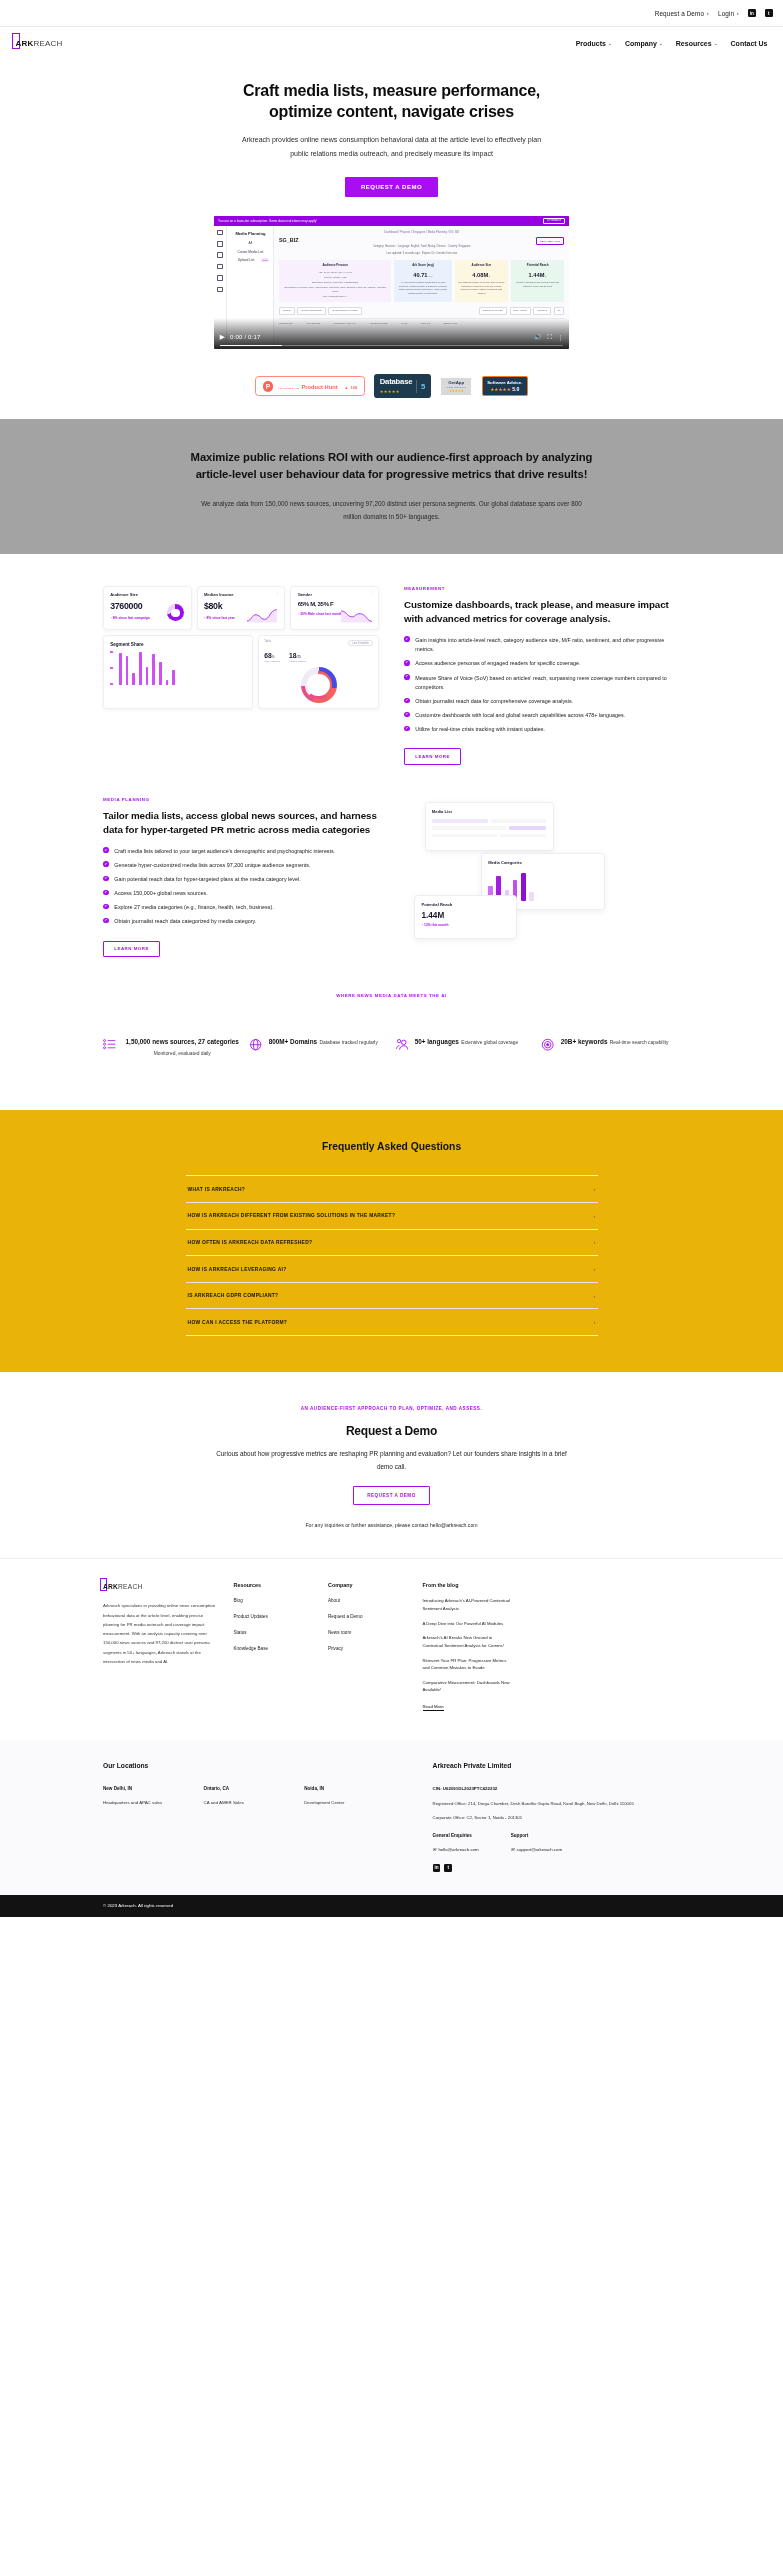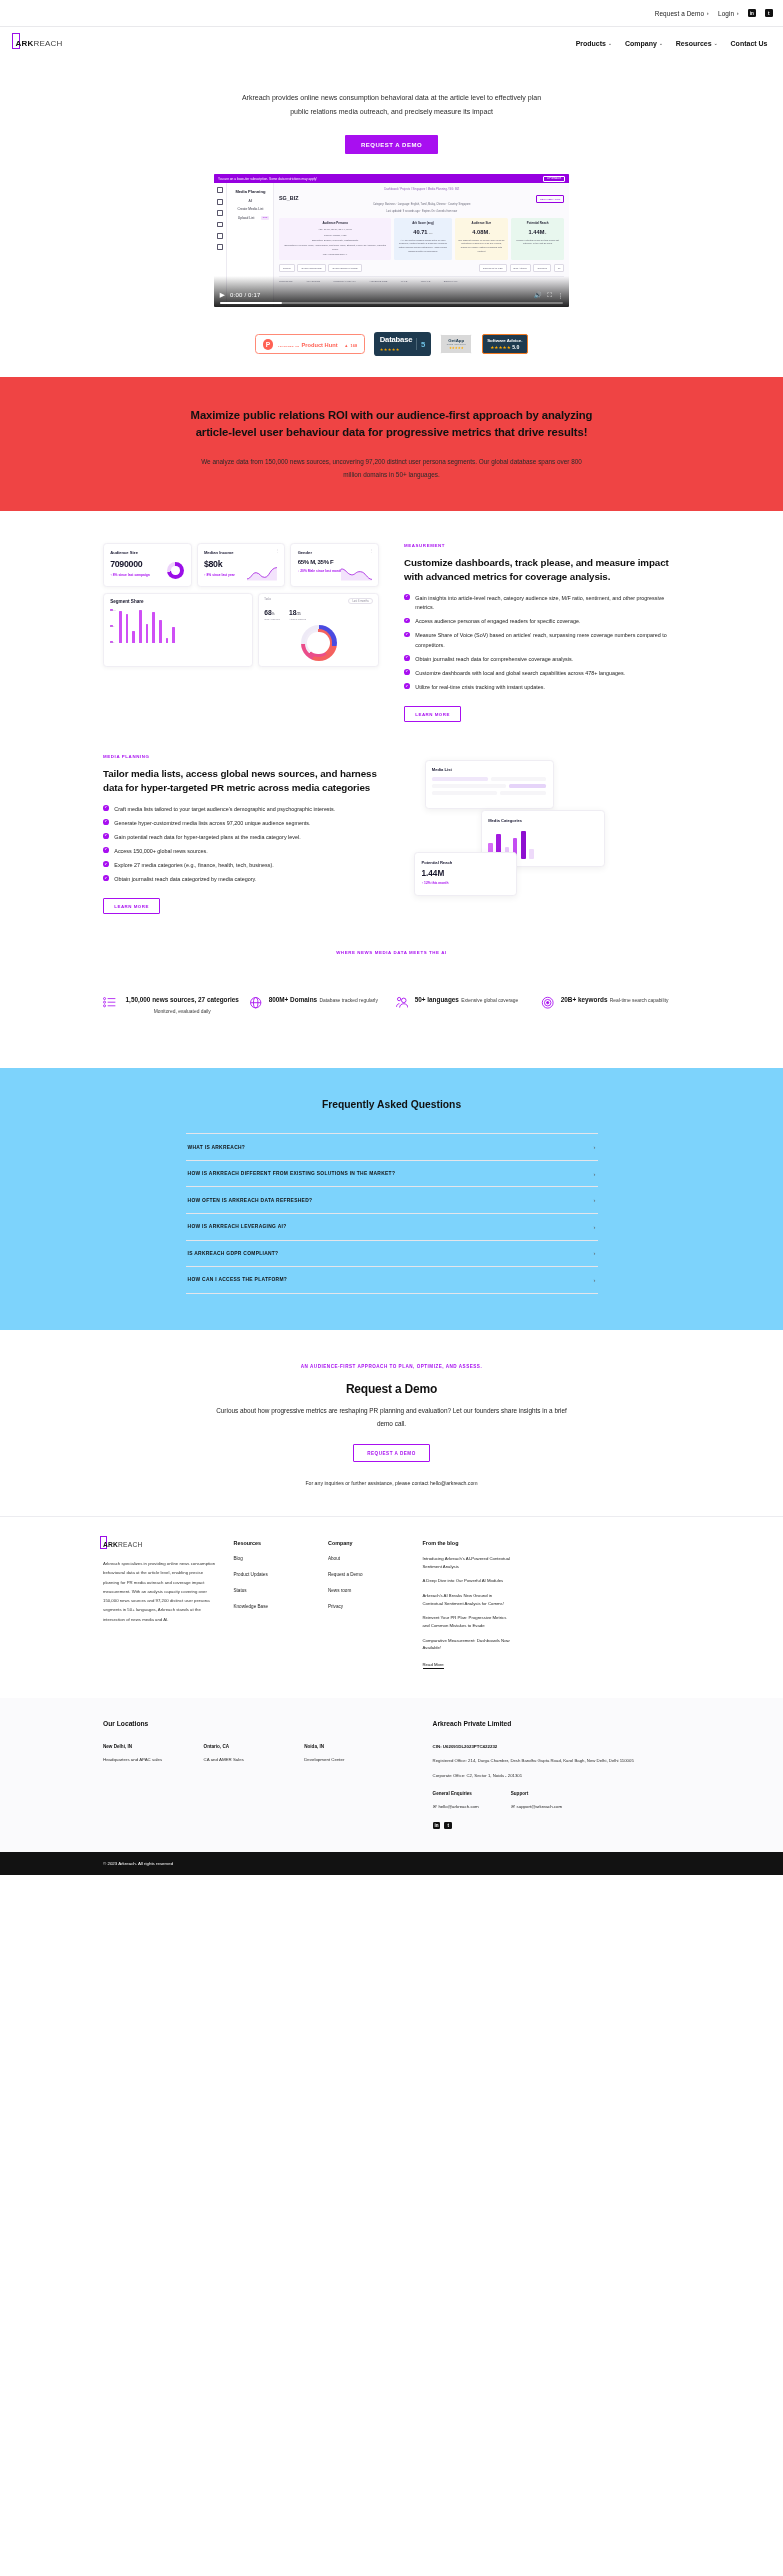--- a/index.html
+++ b/index.html
@@ -188,21 +188,21 @@
   .bdg-sa {
     background: #1e3a4f; border: 0.8px solid #f47920; border-radius: 2.1px;
     padding: 3.1px 4.6px; text-align: center; color: #fff;
   }
   .sa-top { font-size: 4.4px; font-weight: 800; position: relative; }
   .sa-row { color: #ffab00; font-size: 4.6px; margin-top: 1px; }
   .sa-row b { color: #fff; font-size: 5.2px; }
 
   
   .band {
-    background: #ef4444; padding: 30px 0 30px; text-align: center;
+    background: #a3a3a3; padding: 30px 0 30px; text-align: center;
   }
   .band h2 {
     font-size: 11.3px; font-weight: 800; line-height: 1.52;
     max-width: 402px; margin: 0 auto; letter-spacing: -0.1px;
   }
   .band p {
     margin-top: 13.4px; font-size: 6.4px; line-height: 2.1; color: #2b2b2b;
     max-width: 392px; margin-left: auto; margin-right: auto;
   }
 
@@ -301,21 +301,21 @@
     font-size: 9px; font-weight: 800; line-height: 1.62;
     max-width: 340px; margin: 0 auto; letter-spacing: -0.1px;
   }
   .stats { display: flex; gap: 7.2px; padding: 28px 0 0; }
   .stat { flex: 1; display: flex; gap: 6.2px; align-items: flex-start; }
   .stat .ico { flex: 0 0 auto; color: #a80ff0; margin-top: 1px;}
   .stat .num { font-size: 6.4px; font-weight: 800; line-height: 1.7; color: #111;}
   .stat .desc { font-size: 4.9px; line-height: 1.95; color: #3a3a3a; margin-top: 3.1px;}
 
   
-  .faq-band { background: #7dd3fc; padding: 31px 0 36px; margin-top: 24px;}
+  .faq-band { background: #eab308; padding: 31px 0 36px; margin-top: 24px;}
   .faq-band h2 { text-align: center; font-size: 10.3px; font-weight: 800; margin-bottom: 23px;}
   .faq-list { width: 412px; margin: 0 auto; }
   .faq-item {
     border-top: 0.5px solid #e5e5ea;
     padding: 9.8px 2.1px; display: flex; justify-content: space-between;
     align-items: center; cursor: pointer;
   }
   .faq-item:last-child { border-bottom: 0.5px solid #e5e5ea; }
   .faq-q { font-size: 4.9px; font-weight: 700; letter-spacing: 0.3px; color: #111; text-transform: uppercase;}
   .faq-chev { color: #5a5a5a; font-size: 5.7px; }
@@ -404,20 +404,21 @@
         <span>Resources</span>
         <span class="caret">⌄</span>
       </a>
       <a href="#">
         <span>Contact Us</span>
       </a>
     </div>
   </div>
 
   <div class="hero">
+    <h1>Craft media lists, measure performance, optimize content, navigate crises</h1>
     <p class="sub">Arkreach provides online news consumption behavioral data at the article level to effectively plan public relations media outreach, and precisely measure its impact</p>
     <button class="btn-primary">REQUEST A DEMO</button>
 
     
     <div class="video-wrap">
       <div class="video-shot">
         <div class="vbanner">
           <span>You are on a base-tier subscription. Some data restrictions may apply!</span>
           <span class="upg">UPGRADE</span>
         </div>
@@ -544,21 +545,21 @@
       <p>We analyze data from 150,000 news sources, uncovering 97,200 distinct user persona segments. Our global database spans over 800 million domains in 50+ languages.</p>
     </div>
   </div>
 
   <div class="container">
     <div class="feat">
       <div class="feat-col dash">
         <div class="dash-cards">
           <div class="dcard">
             <div class="lbl">Audience Size</div>
-            <div class="val">7090000</div>
+            <div class="val">3760000</div>
             <div class="delta">↑ 8% since last campaign</div>
             <div class="donut"></div>
           </div>
           <div class="dcard">
             <span class="dots">⋮</span>
             <div class="lbl">Median Income</div>
             <div class="val">$80k</div>
             <div class="delta">↑ 8% since last  year</div>
             <svg class="spark" width="34" height="15.5" viewBox="0 0 66 30">
               <path d="M2 25 C10 25 12 12 20 13 C28 14 28 22 36 22 C46 22 46 4 60 3 L60 28 L2 28 Z" fill="#f3e3fc"></path>

